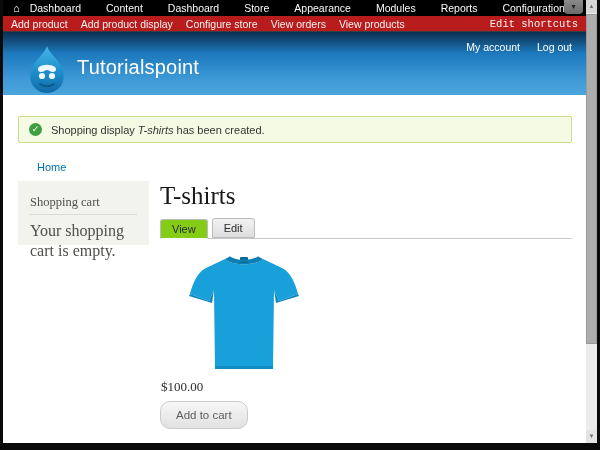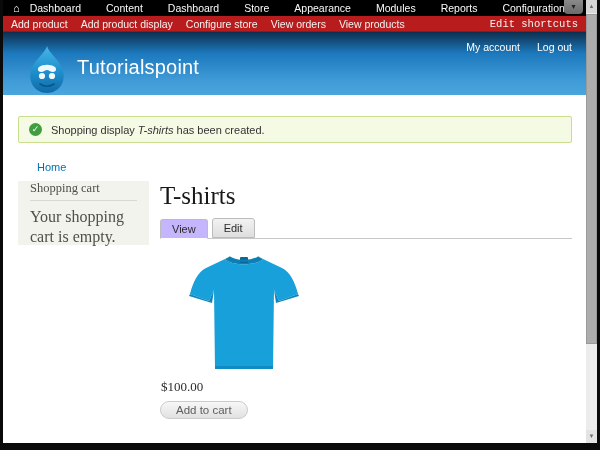--- a/index.html
+++ b/index.html
@@ -42,39 +42,39 @@
     background:#f4fae4; border:1px solid #cadc8e; border-radius:2px;
     display:flex; align-items:center; padding:0 10px; font-size:11px; color:#333; }
   .status-icon { width:13px; height:13px; border-radius:50%; background:#3f9e3f;
     color:#fff; font-size:9px; line-height:13px; text-align:center; margin-right:9px; flex:0 0 13px; }
   .status-text em { font-style:italic; }
 
   .breadcrumb { position:absolute; left:22px; top:56px; font-size:11px;margin-left:12px; }
   .breadcrumb a { color:#0071b3; text-decoration:none; cursor:pointer; }
 
   .cart-block { position:absolute; left:15px; top:76px; width:131px; height:64px;
-    background:#f3f3ed; padding:0 12px; font-family:"Liberation Serif", serif; color:#50504a; }
+    background:#f3f3ed; padding:14px 12px; font-family:"Liberation Serif", serif; color:#50504a; }
   .cart-title { font-size:12.5px; padding-bottom:4px; border-bottom:1px solid #d9d9cf; }
   .cart-empty { font-size:16px; margin-top:6px; line-height:1.25; }
 
   .page-title { position:absolute; left:157px; top:77px; font-family:"Liberation Serif", serif;
     font-size:25px; font-weight:500; color:#181818; }
 
   .tabs { position:absolute; left:157px; right:14px; top:115px; height:19px;
     border-bottom:1px solid #c8c8c8; display:flex; align-items:flex-end; }
   .tab { font-size:11px; color:#2a2a2a; padding:3px 11px 3px; margin-right:4px; cursor:pointer;
     border:1px solid #bcbcbc; border-radius:3px 3px 0 0; background:linear-gradient(#f2f2f2,#dedede);
     position:relative; }
-  .tab.active { background:#c4b5fd; border-bottom:1px solid #fff; margin-bottom:-1px; z-index:2; }
+  .tab.active { background:#84cc16; border-bottom:1px solid #fff; margin-bottom:-1px; z-index:2; }
 
   .product-image { position:absolute; left:182px; top:146px; width:118px; height:128px; }
 
   .price { position:absolute; left:158px; top:274px; font-family:"Liberation Serif", serif;
     font-size:13px; color:#2c2c2c; font-variant-numeric:oldstyle-nums; }
-  .add-to-cart { position:absolute; left:157px; top:296px; height:18px; padding:0 15px;
+  .add-to-cart { position:absolute; left:157px; top:296px; height:28px; padding:0 15px;
     border:1px solid #cbcbcb; border-radius:10px; background:linear-gradient(#f7f7f7,#e1e1e1);
     font-size:11.5px; color:#5d5e60; line-height:16px; cursor:pointer;
     font-family:"Liberation Sans", sans-serif; }
 
   
   .scrollbar { position:absolute; left:586px; top:0; width:11px; height:443px; background:#ececec; }
   .sb-btn { position:absolute; left:0; width:11px; height:13px; background:#d7d7d7;
     color:#6e6e6e; font-size:6px; text-align:center; line-height:13px; cursor:pointer; }
   .sb-up { top:0; }
   .sb-down { bottom:0; background:#e3e3e3; }

